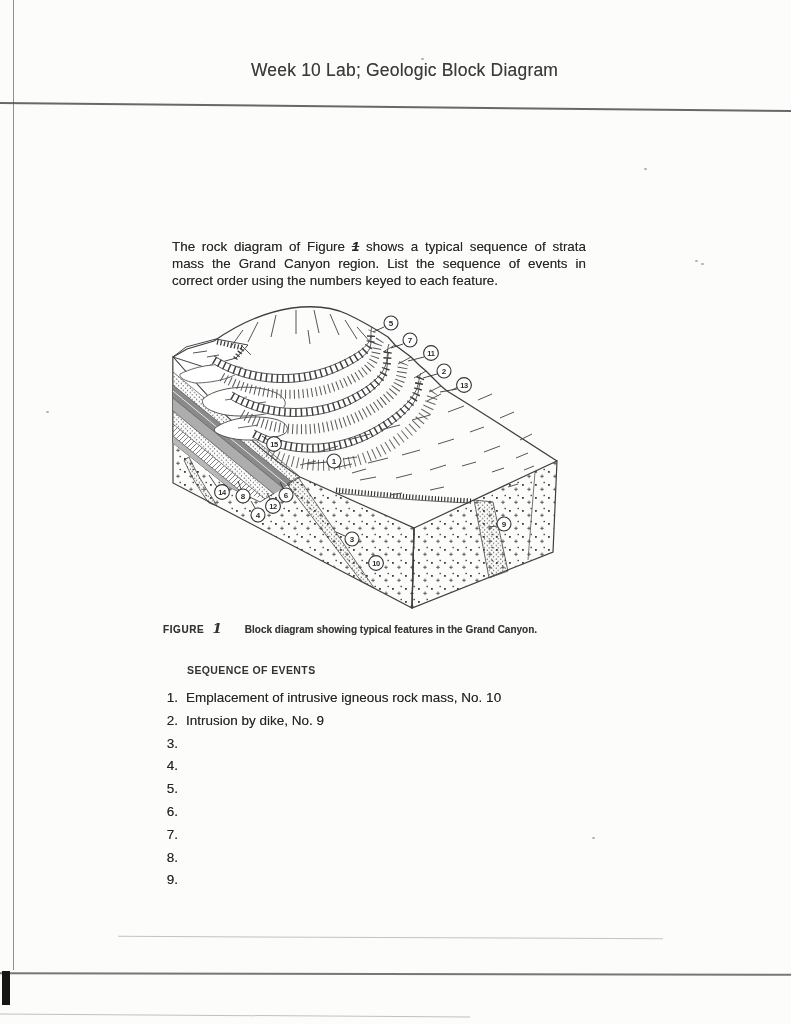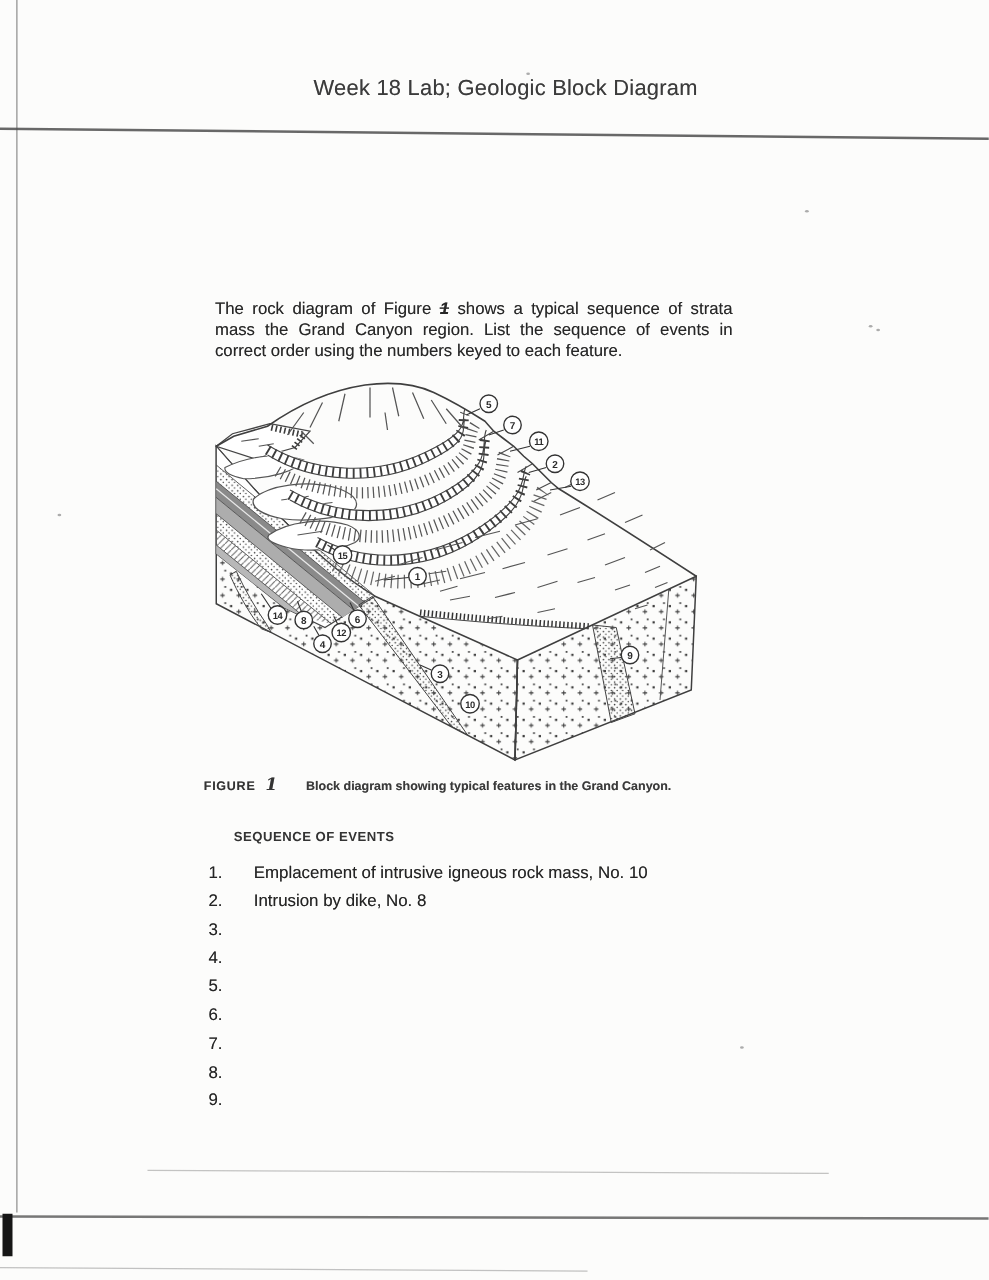--- a/index.html
+++ b/index.html
@@ -49,21 +49,21 @@
   .seq-heading{
     top:664px;left:187px;font-size:10.5px;font-weight:bold;letter-spacing:.4px;color:#333;text-align:right;
   }
   .seq-list{top:690px;left:148px;width:480px;}
   .seq-row{height:22.8px;display:flex;align-items:flex-start;}
   .seq-num{
     width:30px;text-align:right;font-size:13.5px;color:#242424;flex:0 0 30px;
     text-shadow:0 0 .4px rgba(40,40,40,.5);
   }
   .seq-text{
-    margin-left:25px;font-size:13.5px;color:#242424;white-space:nowrap;
+    margin-left:8px;font-size:13.5px;color:#242424;white-space:nowrap;
     text-shadow:0 0 .4px rgba(40,40,40,.5);
   }
   
   .faint-line-1{top:937px;left:118px;width:545px;height:1px;background:#6e6e6e;opacity:.4;transform:rotate(.25deg);}
   .bottom-rule{top:973px;left:0;width:791px;height:1.6px;background:#555;opacity:.8;transform:rotate(.12deg);}
   .black-bar{top:971px;left:2px;width:8px;height:34px;background:#161616;}
   .faint-line-2{top:1015px;left:0;width:470px;height:1.2px;background:#7a7a7a;opacity:.45;transform:rotate(.35deg);}
   .speck{width:3px;height:2px;border-radius:50%;background:#8a8a8a;opacity:.7;}
   svg text{font-family:"Liberation Sans", sans-serif;}
 </style>
@@ -76,21 +76,21 @@
 <div class="abs bottom-rule"></div>
 <div class="abs black-bar"></div>
 <div class="abs faint-line-2"></div>
 <div class="abs speck" style="top:58px;left:421px"></div>
 <div class="abs speck" style="top:168px;left:644px"></div>
 <div class="abs speck" style="top:260px;left:695px"></div>
 <div class="abs speck" style="top:263px;left:701px"></div>
 <div class="abs speck" style="top:411px;left:46px"></div>
 <div class="abs speck" style="top:837px;left:592px"></div>
 
-<div class="abs title">Week 18 Lab; Geologic Block Diagram</div>
+<div class="abs title">Week 10 Lab; Geologic Block Diagram</div>
 
 <div class="abs intro"><span>The rock diagram of Figure </span><span class="figref">1</span><span> shows a typical sequence of strata mass the Grand Canyon region. List the sequence of events in correct order using the numbers keyed to each feature.</span></div>
 
 <div class="abs figure-wrap">
 <svg width="420" height="320" viewBox="160 295 420 320">
   <defs>
     <pattern id="dots" width="13" height="13" patternUnits="userSpaceOnUse">
       <rect x="2" y="3" width="1.8" height="1.8" fill="#3d3d3d"></rect>
       <path d="M9,6.5 v3.6 M7.2,8.3 h3.6" stroke="#3d3d3d" stroke-width="0.8"></path>
       <rect x="10.5" y="0.8" width="1.4" height="1.4" fill="#3d3d3d"></rect>
@@ -230,21 +230,21 @@
 </div>
 
 <div class="abs seq-heading">SEQUENCE OF EVENTS</div>
 <div class="abs seq-list">
   <div class="seq-row">
       <span class="seq-num">1.</span>
       <span class="seq-text">Emplacement of intrusive igneous rock mass, No. 10</span>
     </div>
   <div class="seq-row">
       <span class="seq-num">2.</span>
-      <span class="seq-text">Intrusion by dike, No. 8</span>
+      <span class="seq-text">Intrusion by dike, No. 9</span>
     </div>
   <div class="seq-row">
       <span class="seq-num">3.</span>
       <span class="seq-text"></span>
     </div>
   <div class="seq-row">
       <span class="seq-num">4.</span>
       <span class="seq-text"></span>
     </div>
   <div class="seq-row">

